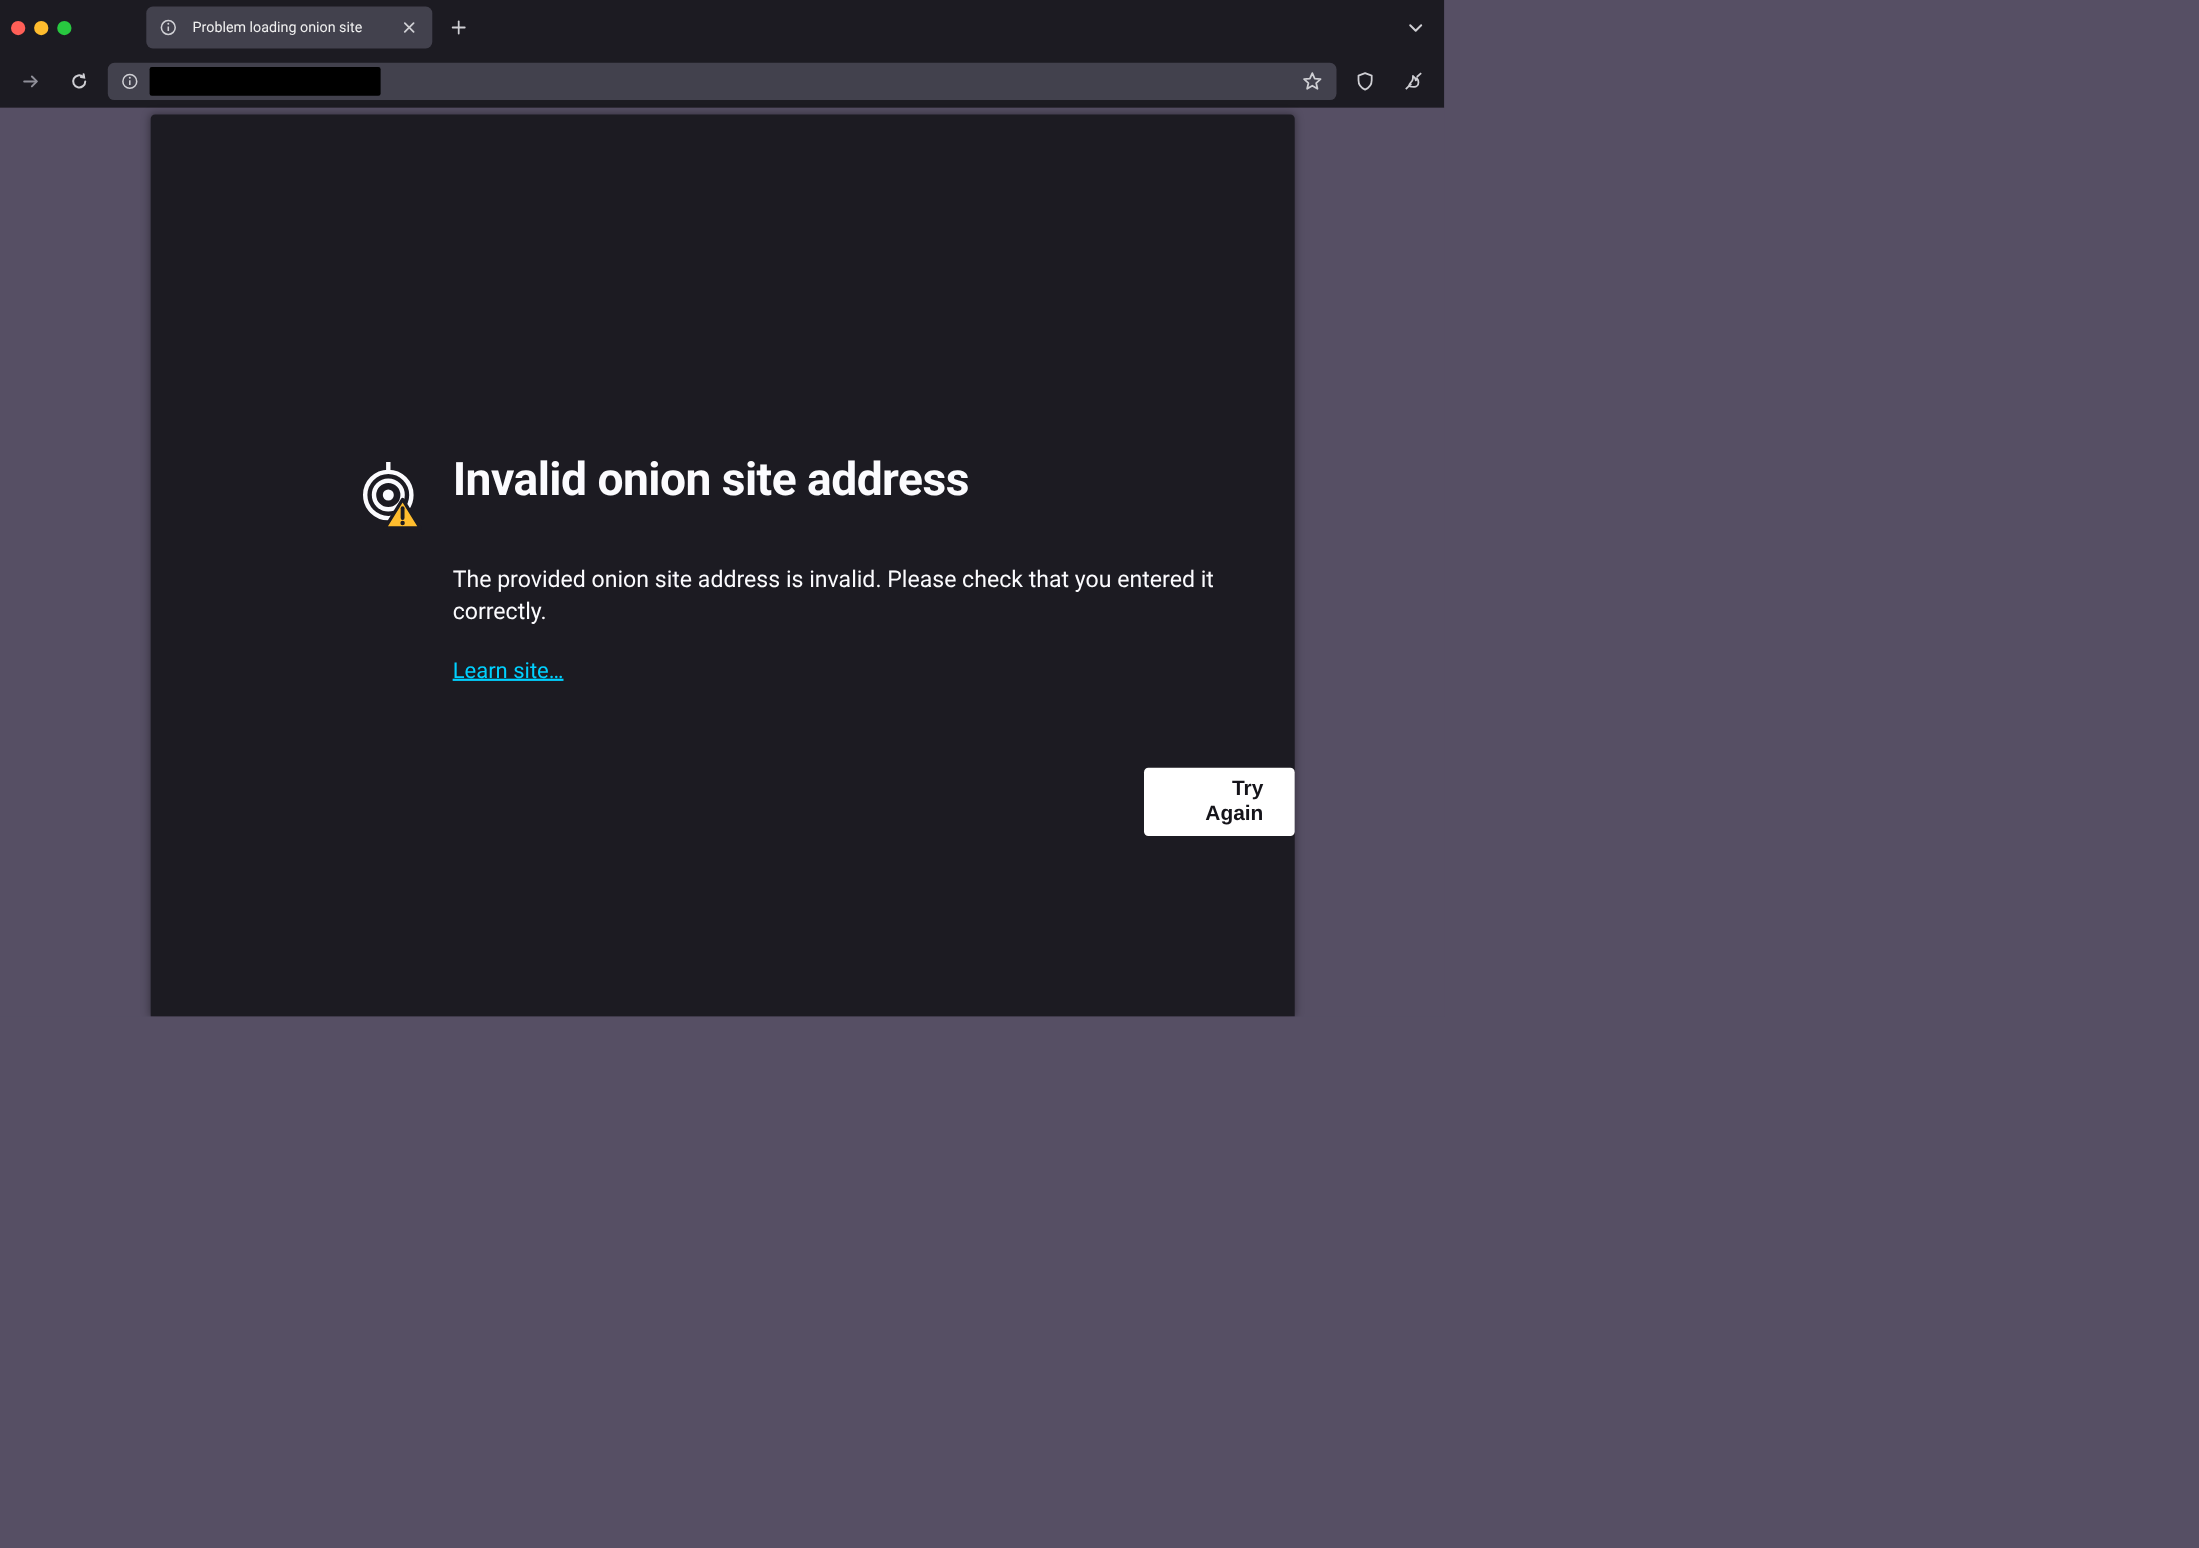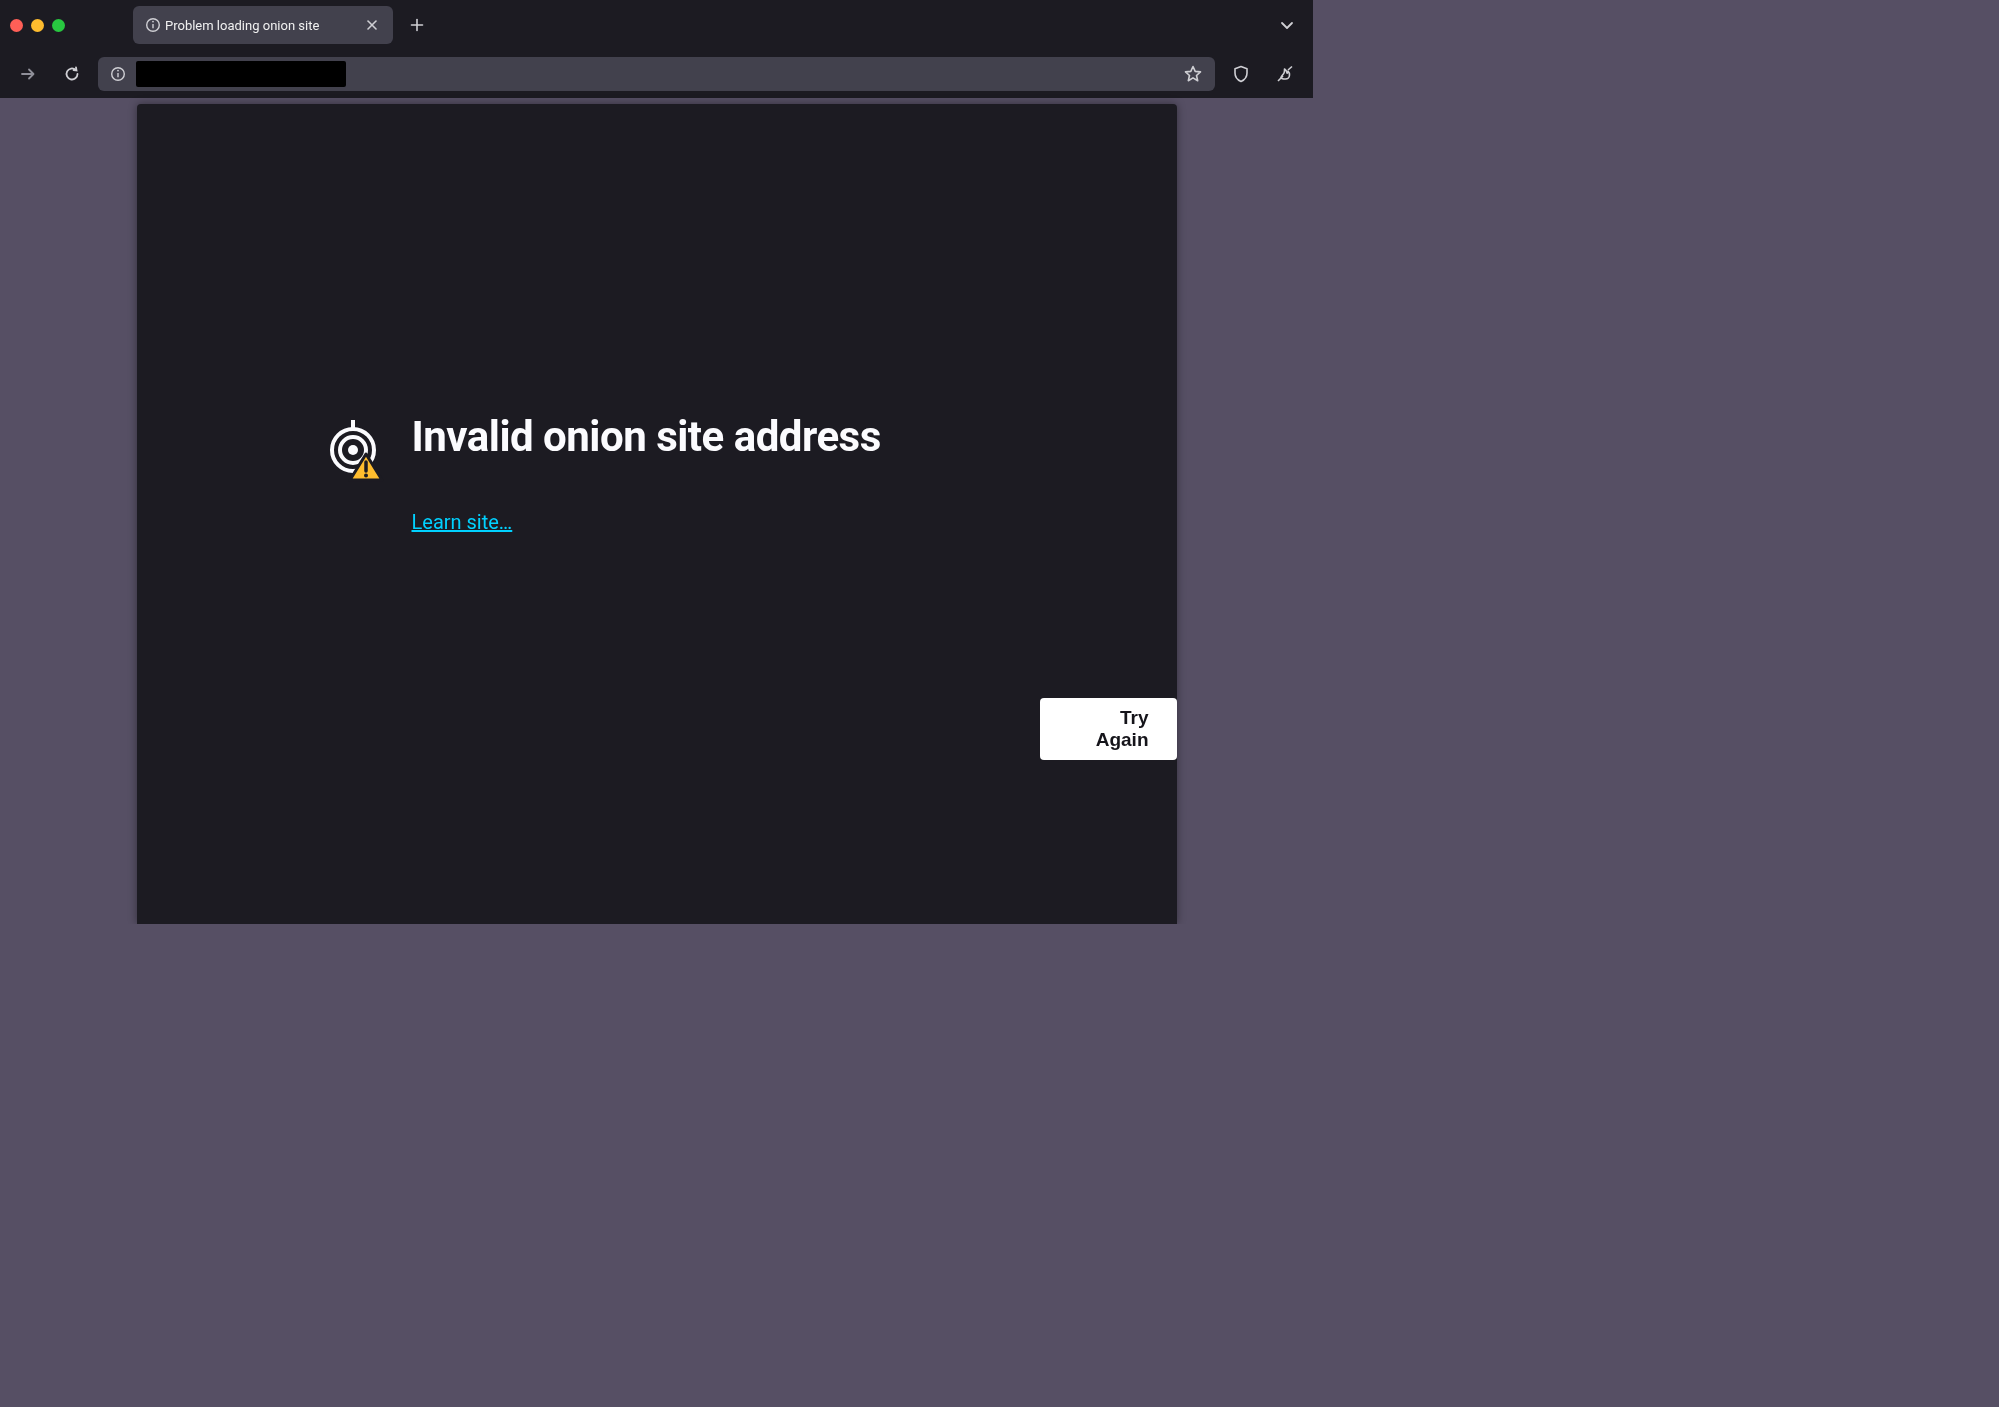--- a/index.html
+++ b/index.html
@@ -28,21 +28,21 @@
       width: 13px;
       height: 13px;
       border-radius: 50%;
     }
     .dot.red    { background: #ff5f57; }
     .dot.yellow { background: #febc2e; }
     .dot.green  { background: #28c840; }
     .tab {
       display: flex;
       align-items: center;
-      gap: 4px;
+      gap: 14px;
       background: #42414d;
       height: 38px;
       border-radius: 6px;
       padding: 0 12px;
       min-width: 260px;
     }
     .tab .info-ico svg, .titlebar svg, .urlbar svg { display:block; }
     .tab-title {
       color: #f0f0f0;
       font-size: 13px;
@@ -280,17 +280,18 @@
 
             <g>
               <path d="M44 38 L60 64 L28 64 Z" fill="#ffbd2e" stroke="#1c1b22" stroke-width="3" stroke-linejoin="round"></path>
               <line x1="44" y1="46" x2="44" y2="55" stroke="#1c1b22" stroke-width="3.5" stroke-linecap="round"></line>
               <circle cx="44" cy="59.5" r="2" fill="#1c1b22"></circle>
             </g>
           </svg>
         </span>
         <h1 class="error-title">Invalid onion site address</h1>
       </div>
+      <p class="error-msg">The provided onion site address is invalid. Please check that you entered it correctly.</p>
       <a class="learn-link" href="#">Learn site…</a>
     </div>
     <button class="try-again">Try Again</button>
   </div>
 </div>
 
 </body></html>

